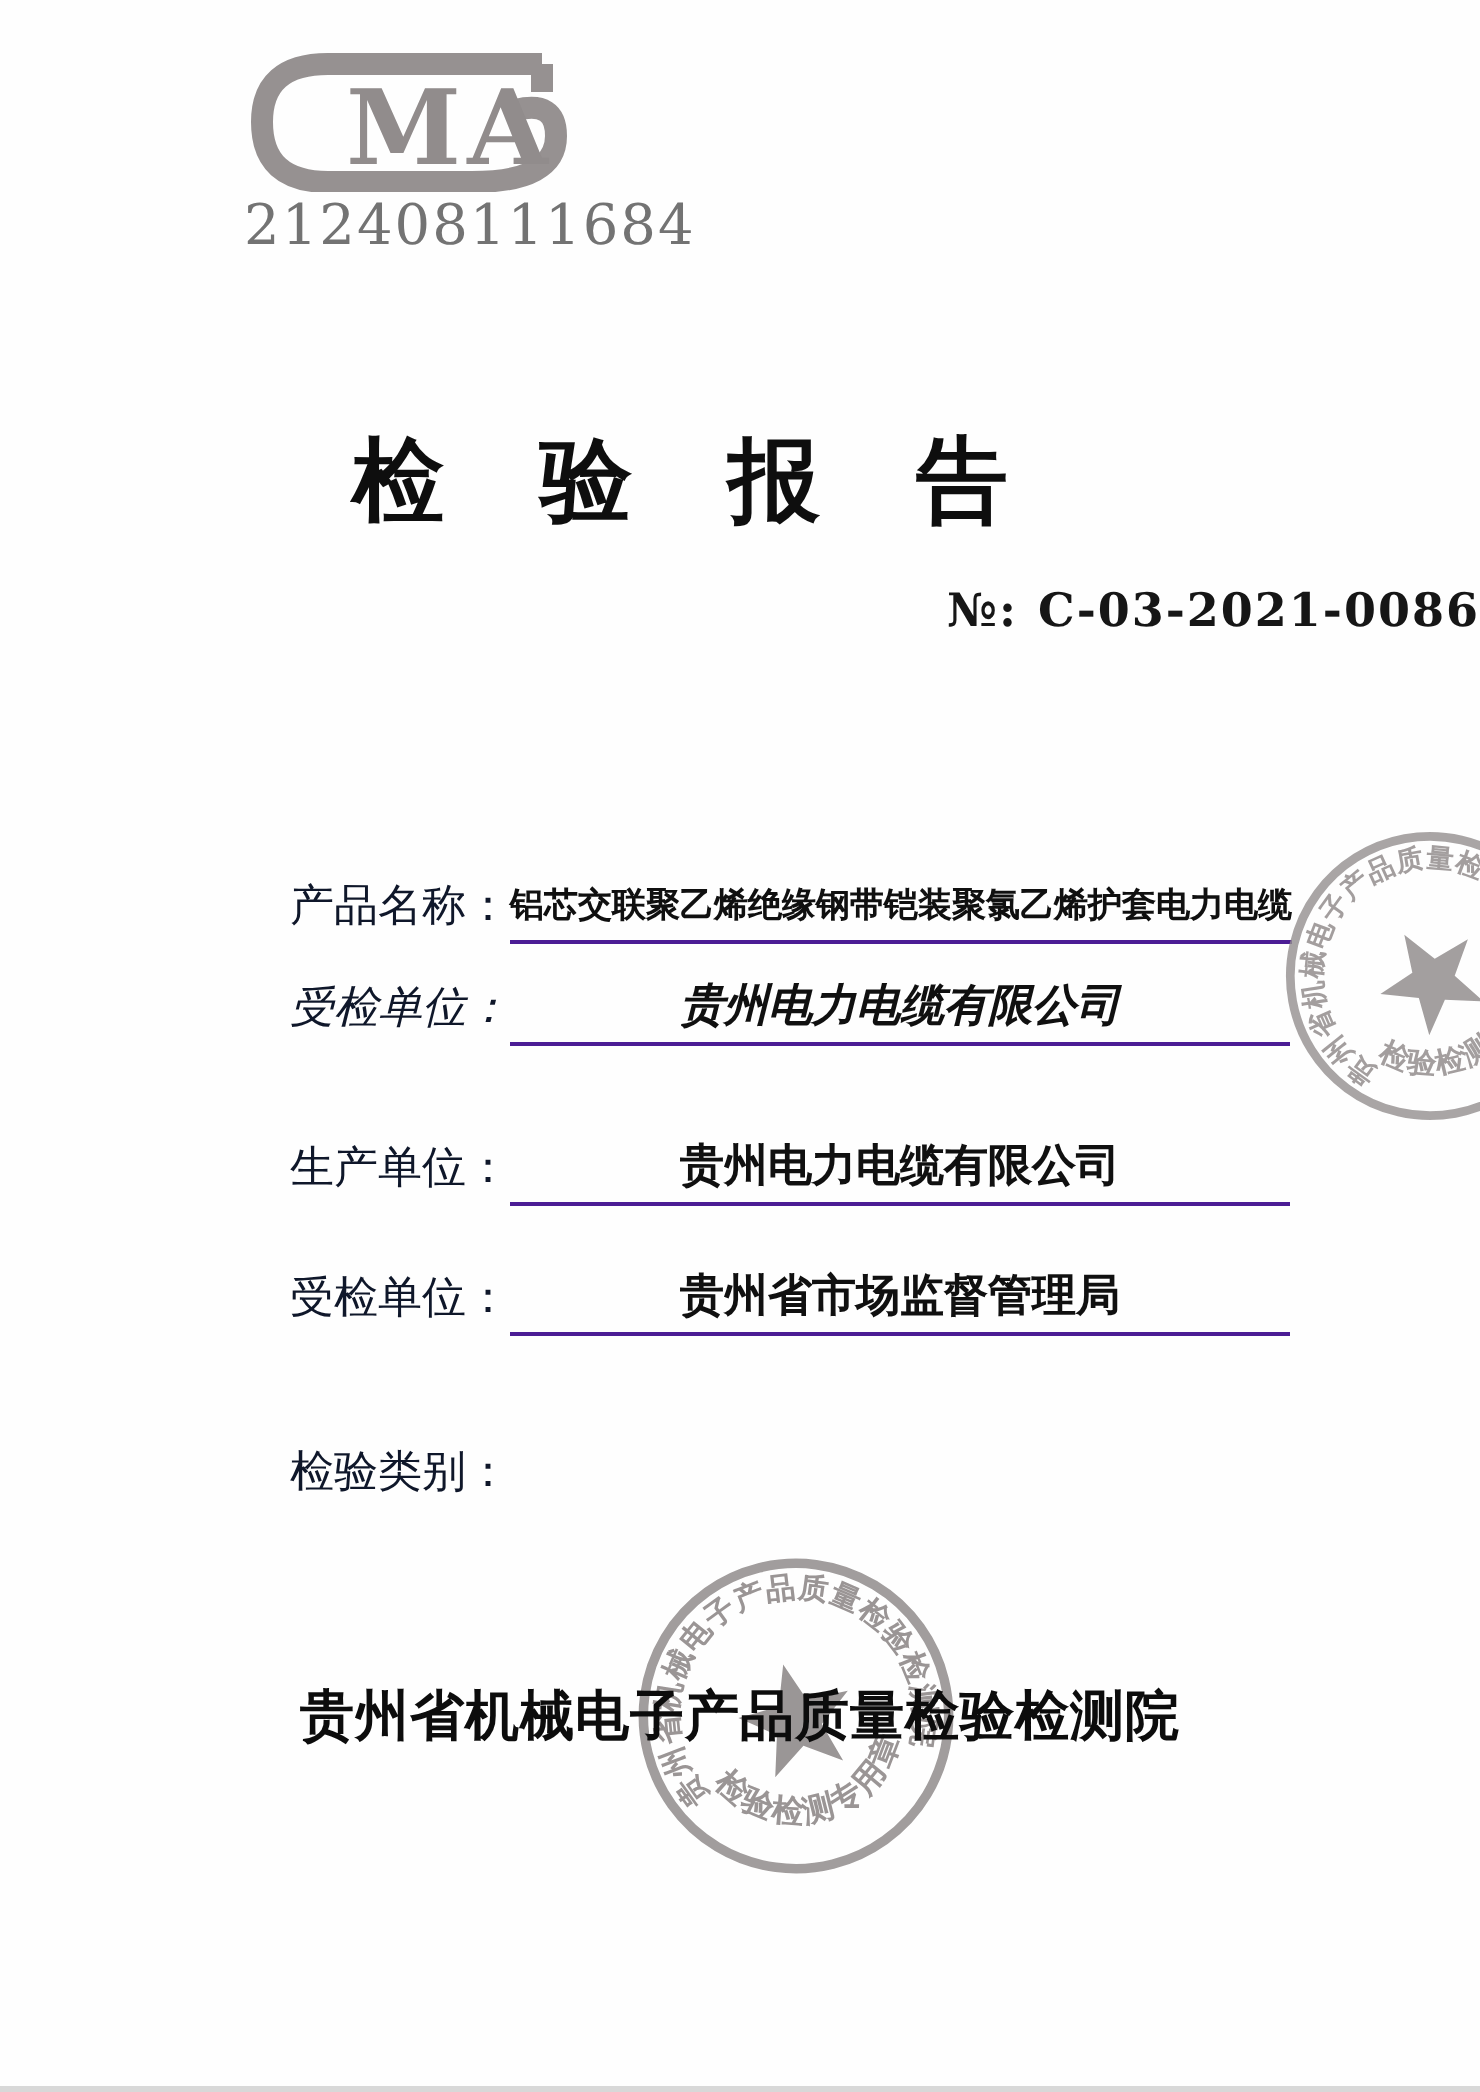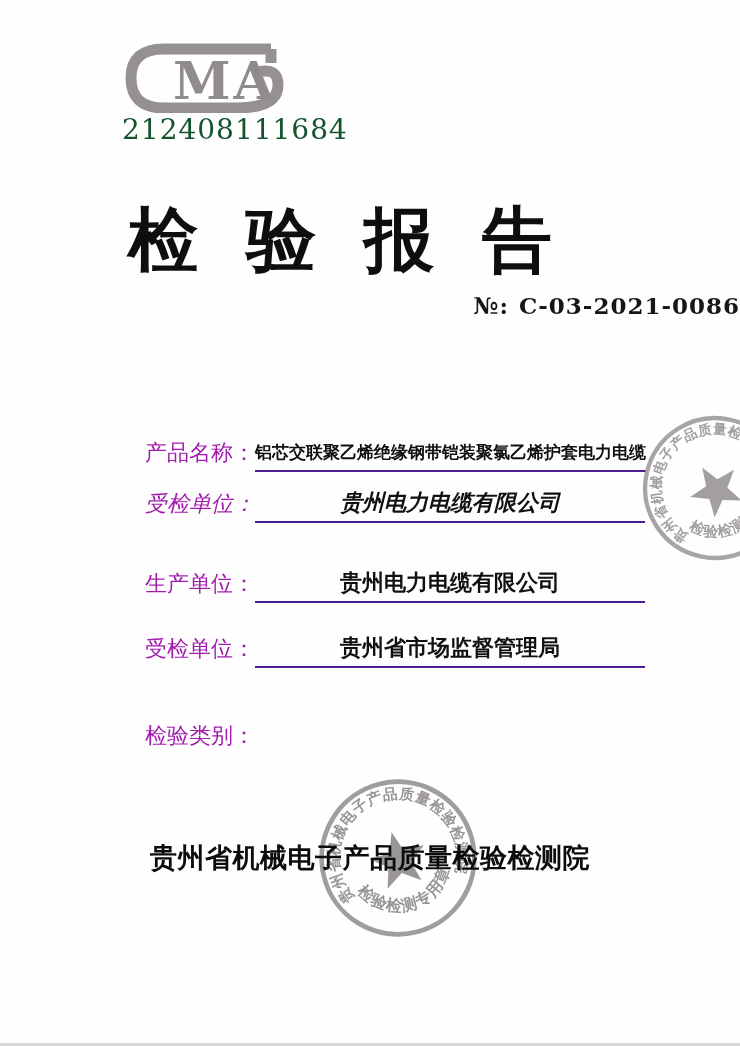--- a/index.html
+++ b/index.html
@@ -9,35 +9,35 @@
     font-family:"DejaVu Serif","Liberation Serif",serif;
     position:relative;
   }
   .page{
     position:absolute;inset:0;
     width:740px;height:1046px;
     overflow:hidden;
     background:#fefefe;
   }
   
-  .cma{position:absolute;left:118px;top:41px;width:185px;}
+  .cma{position:absolute;left:118px;top:24px;width:185px;}
   .cma-logo{display:block;}
   .cma-number{
     margin-top:0px;
     font-family:"DejaVu Serif","Liberation Serif",serif;
-    font-size:28px;color:#14532d;letter-spacing:1px;
+    font-size:28px;color:#737373;letter-spacing:1px;
     text-align:left;padding-left:4px;
   }
   
   .title{
     position:absolute;left:0;top:196px;width:680px;margin:0;
     text-align:center;
     font-family:"DejaVu Sans","Liberation Sans",sans-serif;
     font-weight:bold;color:#0e0e0e;
-    font-size:70px;line-height:88px;
+    font-size:46px;line-height:88px;
     letter-spacing:48px;text-indent:48px;
     white-space:nowrap;
   }
   .report-no{
     position:absolute;left:0;top:292px;width:740px;
     text-align:right;
     font-family:"DejaVu Serif","Liberation Serif",serif;
     font-weight:600;color:#161616;
     font-size:23px;letter-spacing:1px;
     white-space:nowrap;
@@ -45,21 +45,21 @@
   .report-no .no-label{margin-right:10px;}
   
   .fields{position:absolute;left:145px;top:0;width:500px;}
   .field-row{
     position:absolute;left:0;width:500px;height:42px;
     display:flex;align-items:flex-end;
   }
   .field-label{
     flex:none;
     font-family:"DejaVu Serif","Liberation Serif",serif;
-    font-size:22px;color:#a21caf;
+    font-size:22px;color:#0f172a;
     padding-bottom:4px;white-space:nowrap;
   }
   .field-value{
     flex:1;
     border-bottom:2px solid #4c1d95;
     text-align:center;
     font-family:"DejaVu Sans","Liberation Sans",sans-serif;
     font-weight:bold;color:#101010;
     font-size:22px;
     padding-bottom:3px;white-space:nowrap;

